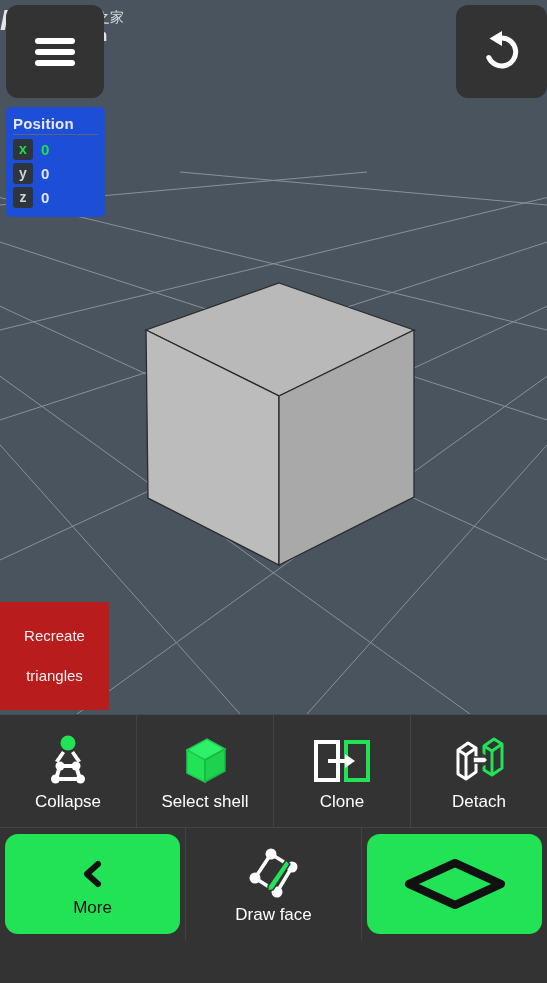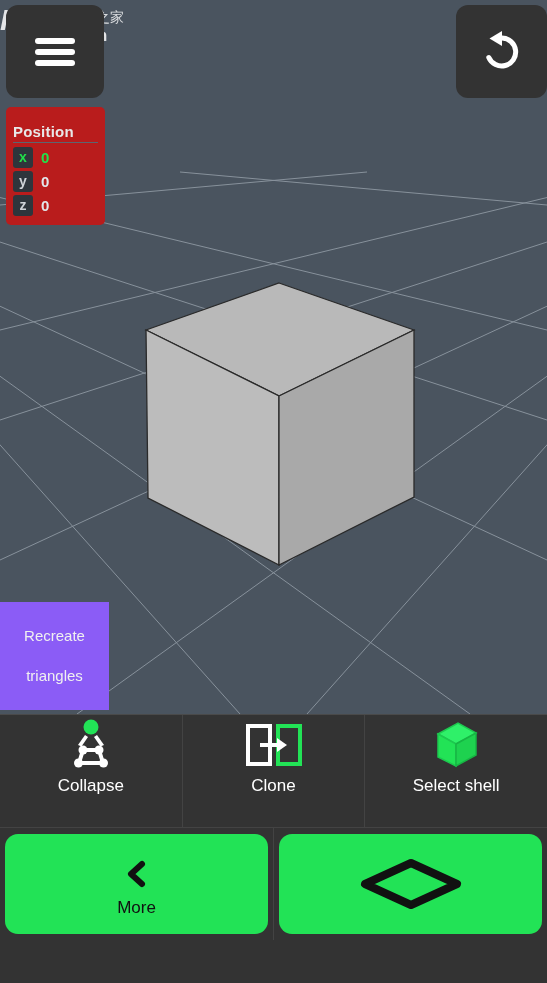--- a/index.html
+++ b/index.html
@@ -58,23 +58,23 @@
     background: #333333;
     border-radius: 12px;
     display: flex; align-items: center; justify-content: center;
   }
 
   
   .pos-panel {
     position: absolute;
     left: 6px; top: 107px;
     width: 99px;
-    background: #b91c1c;
+    background: #1d4ed8;
     border-radius: 5px;
-    padding: 16px 7px 7px 7px;
+    padding: 8px 7px 7px 7px;
   }
   .pos-title {
     color: #e8e8e8;
     font-size: 15px;
     font-weight: bold;
     letter-spacing: .2px;
     padding-bottom: 2px;
     border-bottom: 1px solid #5c6570;
     margin-bottom: 3px;
   }
@@ -99,21 +99,21 @@
     font-weight: bold;
     margin-left: 8px;
   }
   .pos-row.active .pos-val { color: #21e04a; }
 
   
   .recreate-panel {
     position: absolute;
     left: 0px; top: 602px;
     width: 109px; height: 108px;
-    background: #8b5cf6;
+    background: #b91c1c;
     display: flex; align-items: center; justify-content: center;
   }
   .recreate-panel span {
     color: #f0f0f0;
     font-size: 15px;
     line-height: 20px;
     text-align: center;
     display: block;
   }
 
@@ -131,20 +131,21 @@
   }
   .tb-cell {
     position: relative;
     flex: 1 1 0;
     height: 113px;
     border-right: 1px solid #434343;
     border-bottom: 1px solid #434343;
     display: flex;
     flex-direction: column;
     align-items: center;
+    justify-content: center;
   }
   .tb-cell:last-child { border-right: none; }
   .tb-icon {
     height: 60px;
     display: flex; align-items: center; justify-content: center;
   }
   .tb-label {
     color: #ffffff;
     font-size: 17px;
     line-height: 19px;
@@ -273,58 +274,93 @@
               <circle cx="15.5" cy="46" r="4.5"></circle>
                 <circle cx="40.5" cy="46" r="4.5"></circle>
             </g>
           </svg>
         </div>
         <div class="tb-label">Collapse</div>
       </div>
 
       <div class="tb-cell">
         <div class="tb-icon">
+          <svg width="56" height="52" viewBox="0 0 56 52">
+            <polygon points="10,15 30,4 48,14 28,25" fill="#2ff069" stroke="#1dc94f" stroke-width="1.5"></polygon>
+            <polygon points="10,15 28,25 28,47 10,38" fill="#22e356" stroke="#1dc94f" stroke-width="1.5"></polygon>
+            <polygon points="28,25 48,14 48,36 28,47" fill="#1ed24f" stroke="#17b544" stroke-width="1.5"></polygon>
+          </svg>
+        </div>
+        <div class="tb-label">Select shell</div>
+      </div>
+
+      <div class="tb-cell">
+        <div class="tb-icon">
           <svg width="58" height="48" viewBox="0 0 58 48">
             <rect x="3" y="5" width="22" height="38" fill="none" stroke="#ffffff" stroke-width="4"></rect>
             <rect x="33" y="5" width="22" height="38" fill="none" stroke="#22e356" stroke-width="4"></rect>
             <rect x="15" y="22" width="20" height="4" fill="#ffffff"></rect>
             <polygon points="32,17 42,24 32,31" fill="#ffffff"></polygon>
           </svg>
         </div>
         <div class="tb-label">Clone</div>
       </div>
 
-      <div class="tb-cell">
-        <div class="tb-icon">
-          <svg width="56" height="52" viewBox="0 0 56 52">
-            <polygon points="10,15 30,4 48,14 28,25" fill="#2ff069" stroke="#1dc94f" stroke-width="1.5"></polygon>
-            <polygon points="10,15 28,25 28,47 10,38" fill="#22e356" stroke="#1dc94f" stroke-width="1.5"></polygon>
-            <polygon points="28,25 48,14 48,36 28,47" fill="#1ed24f" stroke="#17b544" stroke-width="1.5"></polygon>
-          </svg>
-        </div>
-        <div class="tb-label">Select shell</div>
-      </div>
-
-
+
+      <div class="tb-cell">
+        <div class="tb-icon">
+          <svg width="58" height="54" viewBox="0 0 58 54">
+            <g fill="none" stroke="#ffffff" stroke-width="3" stroke-linejoin="round">
+              <polygon points="8,16 18,9 26,14 26,38 16,45 8,40"></polygon>
+              <line x1="8" y1="16" x2="16" y2="21"></line>
+              <line x1="16" y1="21" x2="16" y2="45"></line>
+              <line x1="16" y1="21" x2="26" y2="14"></line>
+            </g>
+            <g fill="none" stroke="#22e356" stroke-width="3" stroke-linejoin="round">
+              <polygon points="34,12 44,5 52,10 52,34 42,41 34,36"></polygon>
+              <line x1="34" y1="12" x2="42" y2="17"></line>
+              <line x1="42" y1="17" x2="42" y2="41"></line>
+              <line x1="42" y1="17" x2="52" y2="10"></line>
+            </g>
+            <polygon points="23,23 36,23 30,18 38,26 30,34 36,29 23,29" fill="#ffffff" stroke="#333333" stroke-width="1.5"></polygon>
+          </svg>
+        </div>
+        <div class="tb-label">Detach</div>
+      </div>
     </div>
 
     <div class="tb-row">
 
 
       <div class="tb-cell green">
         <div class="green-inner">
           <div class="tb-icon">
             <svg width="34" height="34" viewBox="0 0 34 34">
               <polyline points="22,7 11,17 22,27" fill="none" stroke="#111111" stroke-width="6" stroke-linecap="round" stroke-linejoin="round"></polyline>
             </svg>
           </div>
           <div class="tb-label">More</div>
         </div>
       </div>
 
+      <div class="tb-cell">
+        <div class="tb-icon">
+          <svg width="58" height="56" viewBox="0 0 58 56">
+            <polygon points="26,8 47,21 32,46 10,32" fill="none" stroke="#ffffff" stroke-width="3.5" stroke-linejoin="round"></polygon>
+            <g fill="#ffffff">
+              <circle cx="26" cy="8" r="5.5"></circle>
+                <circle cx="47" cy="21" r="5.5"></circle>
+              <circle cx="32" cy="46" r="5.5"></circle>
+                <circle cx="10" cy="32" r="5.5"></circle>
+            </g>
+            <path d="M41,14 L45,18 L28,44 L23,45 L23,40 Z" fill="#22e356" stroke="#333333" stroke-width="1.4" stroke-linejoin="round"></path>
+          </svg>
+        </div>
+        <div class="tb-label">Draw face</div>
+      </div>
 
       <div class="tb-cell green">
         <div class="green-inner">
           <div class="tb-icon" style="height:auto">
             <svg width="104" height="54" viewBox="0 0 104 54">
               <polygon points="52,6 98,27 52,48 6,27" fill="none" stroke="#111111" stroke-width="8" stroke-linejoin="round"></polygon>
             </svg>
           </div>
           <div class="tb-label"></div>
         </div>

